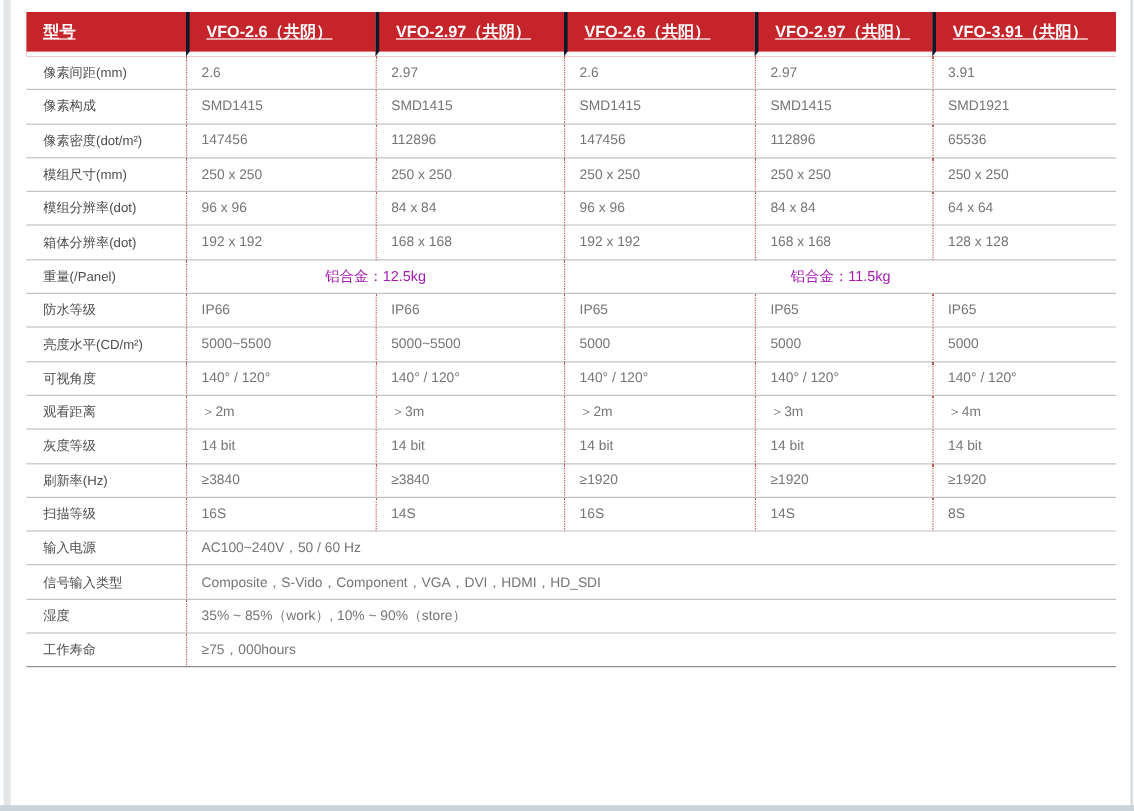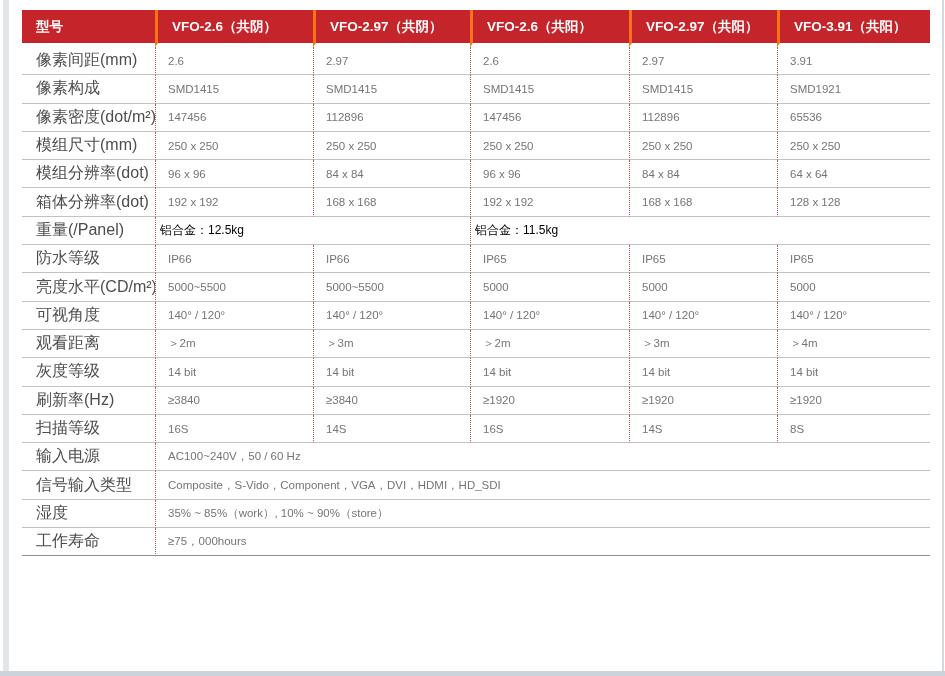--- a/index.html
+++ b/index.html
@@ -24,40 +24,40 @@
   table.spec{
     position:absolute;left:22px;top:10px;width:908px;
     border-collapse:separate;border-spacing:0;table-layout:fixed;
   }
   table.spec thead td{
     background:var(--header-bg,#c5242a);
     color:var(--header-text,#ffffff);
     font-weight:bold;font-size:13.5px;
     height:33px;padding:0 0 0 14px;vertical-align:middle;
     border-bottom:4px solid #ffffff;
-    white-space:nowrap;overflow:hidden;
-  }
-  table.spec thead td + td{border-left:3px solid #f97316;}
+    white-space:nowrap;overflow:hidden;text-decoration:underline;
+  }
+  table.spec thead td + td{border-left:3px solid #0f172a;}
   table.spec tbody td{
     height:27.3px;vertical-align:middle;
     font-size:11.5px;color:var(--value-text,#757575);
     border-bottom:1px solid var(--row-line,#c2c2c2);
     padding:0 4px 0 12px;white-space:nowrap;overflow:hidden;
   }
   table.spec tbody td.label{
-    font-size:16px;color:var(--label-text,#4d4d4d);
+    font-size:11px;color:var(--label-text,#4d4d4d);
     padding-left:14px;
   }
   table.spec tbody td.val,
   table.spec tbody td.span,
   table.spec tbody td.split{
     border-left:1px dotted var(--col-dotted,#b85a52);
   }
   table.spec tbody td.split{
-    font-size:12px;color:#000000;padding-left:4px;
+    text-align:center;font-size:12px;color:#a21caf;padding-left:4px;
   }
   table.spec tbody tr:last-child td{
     border-bottom:1px solid var(--bottom-line,#8f8f8f);
   }
 </style>
 </head>
 <body style="--header-bg: #c5242a; --header-text: #ffffff; --label-text: #4d4d4d; --value-text: #757575; --row-line: #c2c2c2; --col-dotted: #b85a52; --bottom-line: #8f8f8f;">
 
 <div class="page-edge-left"></div>
 <div class="page-edge-right"></div>

